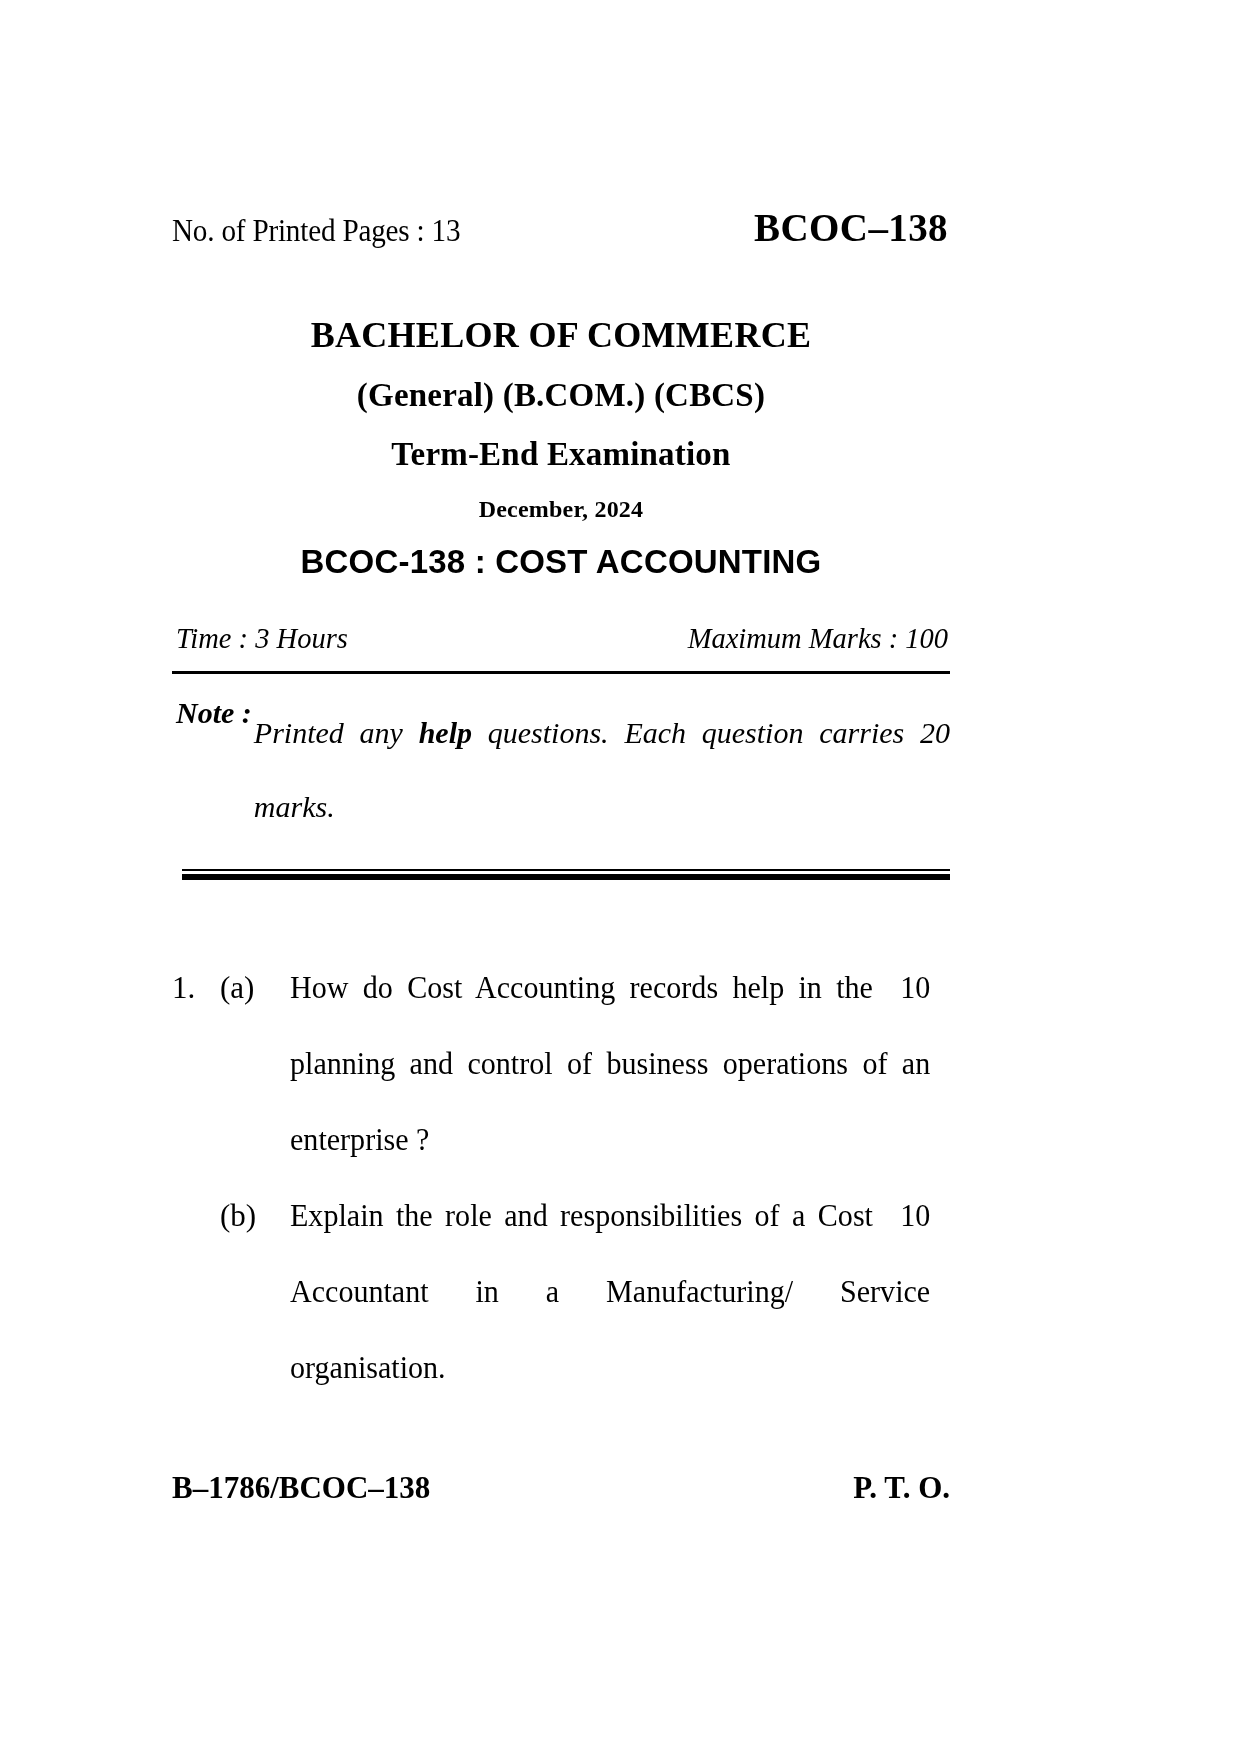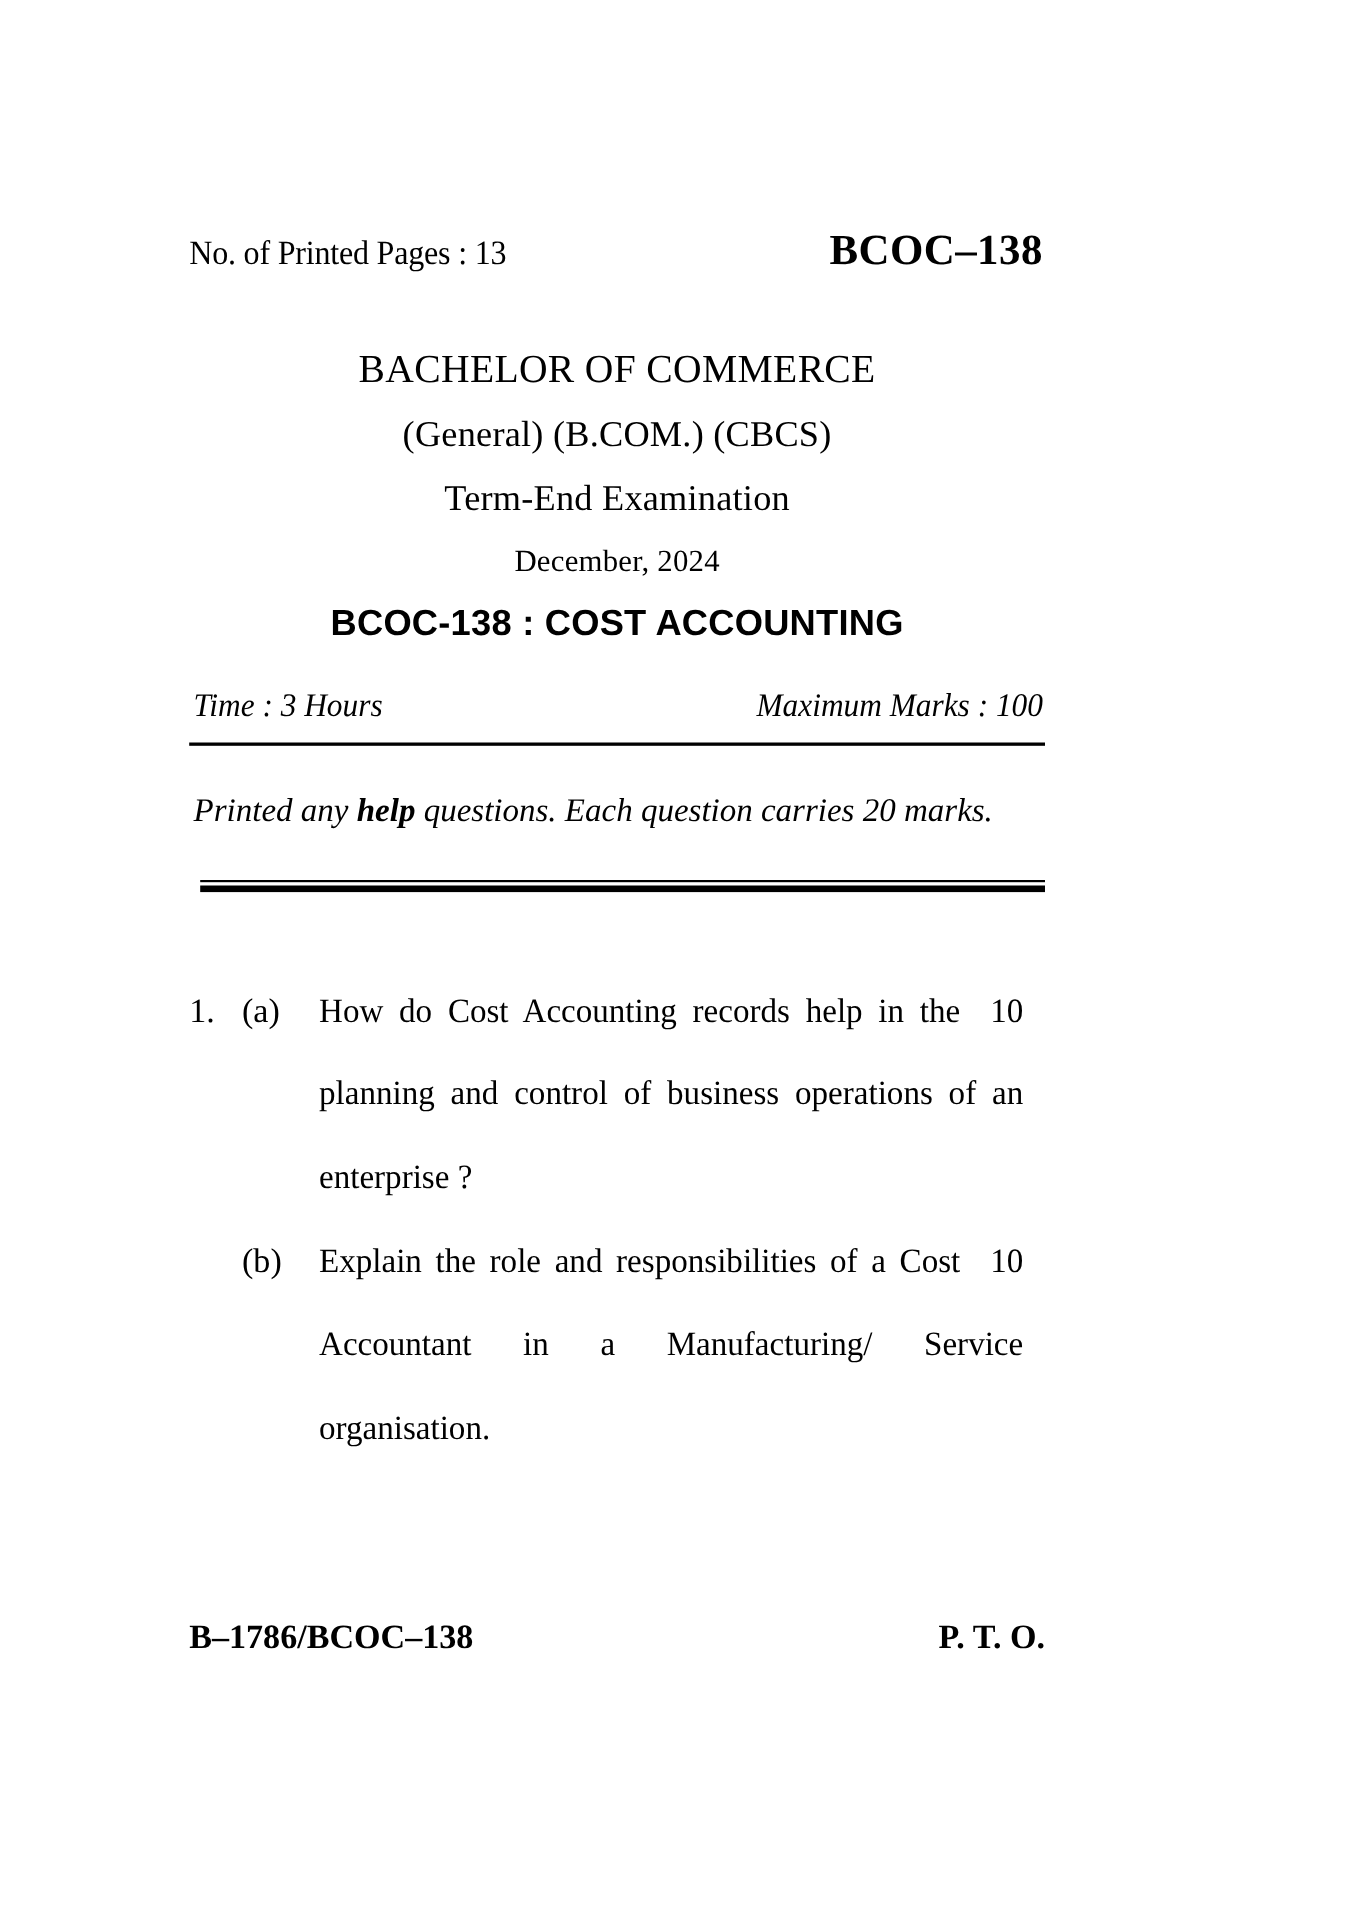--- a/index.html
+++ b/index.html
@@ -57,42 +57,42 @@
     padding-right: 2px;
   }
 
   
   .titles {
     text-align: center;
     margin-top: 54px;
   }
   .t-line {
     font-family: "Liberation Serif", serif;
-    font-weight: normal;
+    font-weight: bold;
     line-height: 1.0;
     white-space: nowrap;
     text-align: center;
   }
   .t-uni {
     font-size: 36px;
     letter-spacing: 0.3px;
     margin-bottom: 26px;
   }
   .t-prog {
     font-size: 33px;
     letter-spacing: 0.2px;
     margin-bottom: 26px;
   }
   .t-exam {
     font-size: 33px;
     letter-spacing: 0.2px;
     margin-bottom: 26px;
   }
   .t-date {
-    font-size: 28px;
+    font-size: 24px;
     letter-spacing: 0.2px;
     margin-bottom: 22px;
   }
   .t-subject {
     font-family: "Liberation Sans", sans-serif;
     font-size: 33px;
     font-weight: bold;
     letter-spacing: 0.2px;
     white-space: nowrap;
   }
@@ -235,20 +235,21 @@
     </div>
 
     <div class="time-row">
       <span class="time-left">Time : 3 Hours</span>
       <span class="time-right">Maximum Marks : 100</span>
     </div>
 
     <div class="rule-single"></div>
 
     <div class="note">
+      <div class="note-label">Note :</div>
       <div class="note-body"><span>Printed any </span><span class="emph">help</span><span> questions. Each question carries 20 marks.</span></div>
     </div>
 
     <div class="rule-double"></div>
 
     <div class="questions">
 
       <div class="q-block">
         <div class="q-row">
           <div class="q-num">1.</div>

